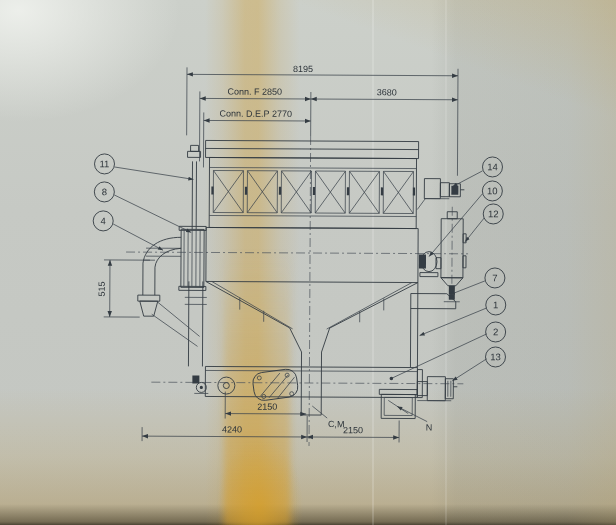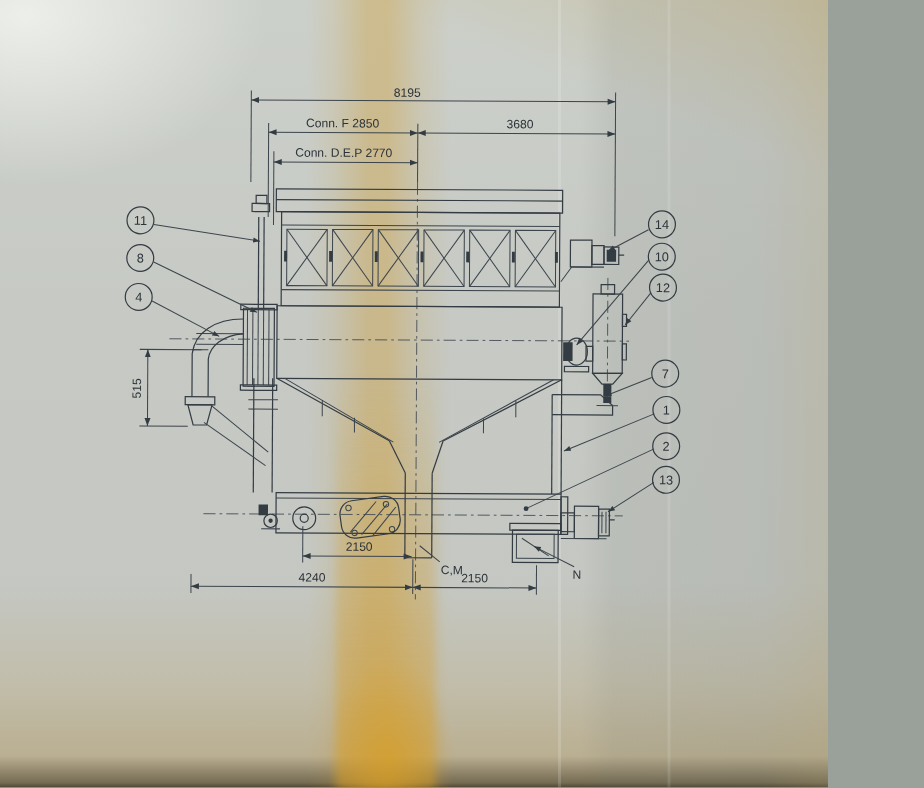--- a/index.html
+++ b/index.html
@@ -1,16 +1,16 @@
 <!DOCTYPE html>
 <html><head>
 <meta charset="utf-8">
 <style>
   html,body{margin:0;padding:0;background:#9aa09a;}
-  .stage{position:relative;width:552px;height:525px;overflow:hidden;
+  .stage{position:relative;width:616px;height:525px;overflow:hidden;
          font-family:"Liberation Sans",sans-serif;}
   .paper{position:absolute;inset:0;
     background:
       radial-gradient(260px 180px at 3% 2%, rgba(242,244,240,.85), rgba(242,244,240,0) 62%),
       linear-gradient(200deg, rgba(190,160,88,.30), rgba(190,160,88,0) 16%),
       linear-gradient(90deg, rgba(203,156,54,0) 205px, rgba(203,156,54,.12) 222px,
         rgba(205,156,50,.38) 245px, rgba(207,158,52,.40) 258px,
         rgba(203,156,54,.14) 280px, rgba(203,156,54,0) 300px),
       linear-gradient(90deg, rgba(0,0,0,0) 70%, rgba(95,102,95,.10) 74%,
         rgba(95,102,95,.12) 92%, rgba(150,138,100,.25) 100%),

